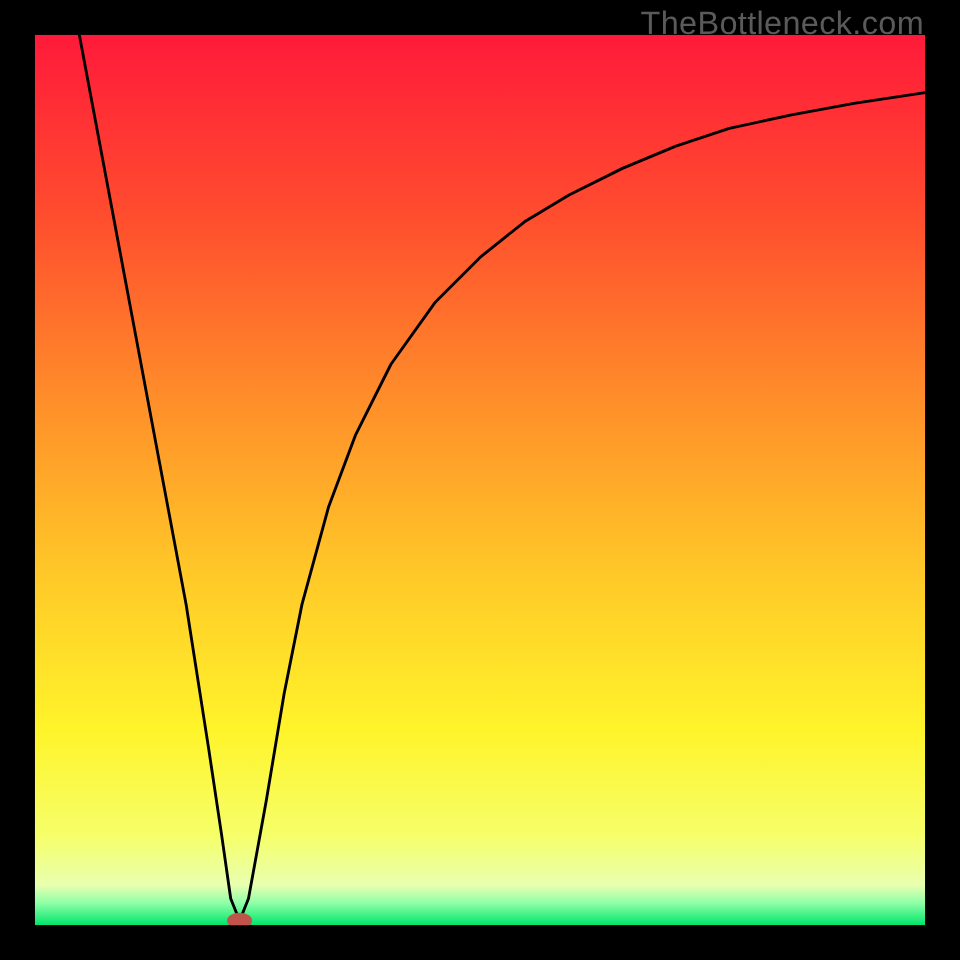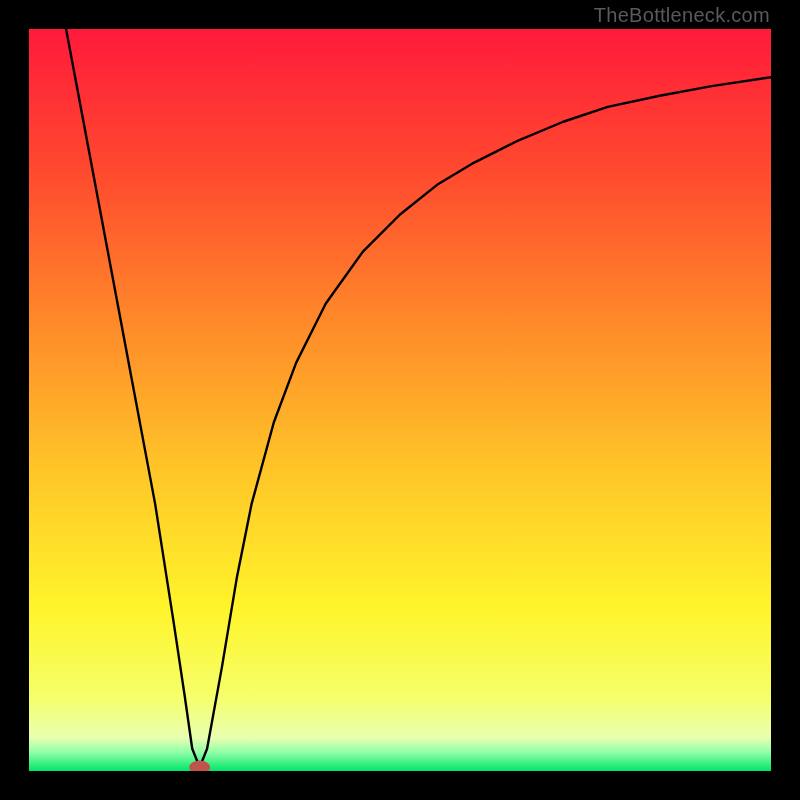--- a/index.html
+++ b/index.html
@@ -24,21 +24,21 @@
     left: 0;
     top: 0;
     width: 742px;
     height: 742px;
   }
   .watermark {
     position: absolute;
     top: 4px;
     right: 30px;
     color: #5a5a5a;
-    font-size: 20px;
+    font-size: 27px;
     font-weight: 500;
     letter-spacing: 0.3px;
     user-select: none;
   }
   svg { display: block; }
 </style>
 </head>
 <body>
 
 <div class="watermark">TheBottleneck.com</div>

